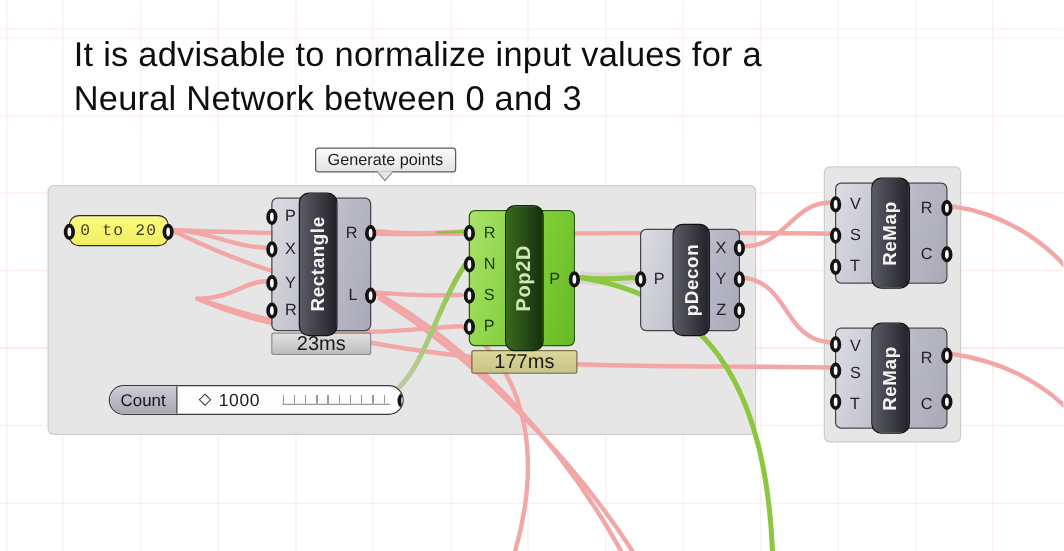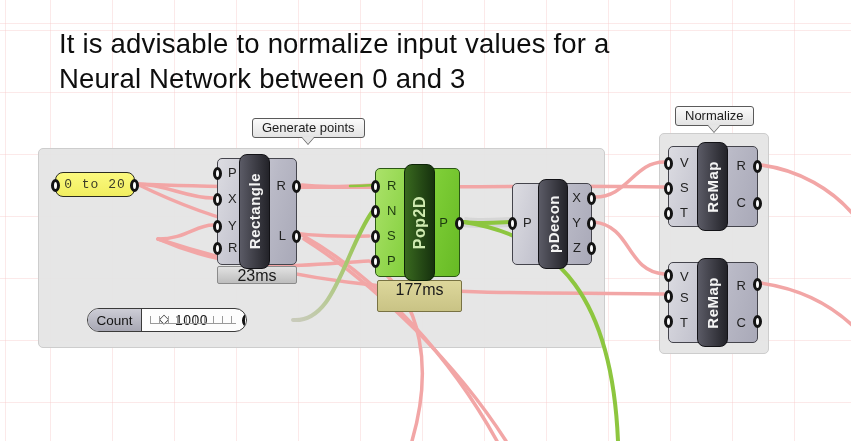--- a/index.html
+++ b/index.html
@@ -120,21 +120,20 @@
 
     <path d="M464,222 C480,224 492,223 510,222" fill="none" stroke-width="10" opacity="0.45" stroke="#c4c4c4"></path>
 
     <path d="M464,222 C480,224 492,223 510,222" fill="none" stroke-width="4" stroke-linecap="round" stroke="#8dc63f"></path>
     <path d="M464,222 C560,237 612,300 618,441" fill="none" stroke-width="4" stroke-linecap="round" stroke="#8dc63f"></path>
     <path d="M293,320 C335,323 344,252 372,212" fill="none" stroke="url(#gradCount)" stroke-width="4" stroke-linecap="round"></path>
     <path d="M350,186 C360,186 368,185.5 375,185" fill="none" stroke-width="2.5" stroke-linecap="round" stroke="#8dc63f"></path>
   </svg>
 
   <div class="grouplabel" style="left:252px; top:118px;">Generate points</div>
-  <div class="grouplabel" style="left:675px; top:106px;">Normalize</div>
 
   <div class="panel" style="left:55px; top:172px; width:80px; height:25px;">
     <span>0 to 20</span>
     <span class="port" style="left:-5px; top:6px;"></span>
     <span class="port" style="right:-5px; top:6px;"></span>
   </div>
 
   <div class="comp gray" style="left:217px; top:158px; width:80px; height:107px;">
     <span class="pletter" style="left:10px; top:6px;">P</span>
     <span class="pletter" style="left:10px; top:32px;">X</span>
@@ -150,21 +149,21 @@
     <span class="port" style="right:-5px; top:71px;"></span>
     <div class="caps caps-gray" style="left:21px; width:31px;">
       <span class="vtext">Rectangle</span>
     </div>
   </div>
   <div class="tag tag-gray" style="left:217px; top:266px; width:80px; height:18px; line-height:17px;">
     <span class="notch" style="border-bottom:6px solid #44444c;"></span>
     <span>23ms</span>
   </div>
 
-  <div class="slider" style="left:87px; top:308px; width:160px; height:24px;">
+  <div class="slider" style="left:87px; top:308px; width:236px; height:24px;">
     <div class="slider-name">Count</div>
     <div class="slider-track">
       <span class="diamond">◇</span>
       <span class="slider-value">1000</span>
       <span class="ticks"></span>
     </div>
     <span class="port" style="right:-5px; top:5px;"></span>
   </div>
 
   <div class="comp green" style="left:375px; top:168px; width:85px; height:109px;">
@@ -175,21 +174,21 @@
     <span class="pletter" style="right:11px; top:46px; color:#1d3a10;">P</span>
     <span class="port" style="left:-5px; top:11px;"></span>
     <span class="port" style="left:-5px; top:36px;"></span>
     <span class="port" style="left:-5px; top:61px;"></span>
     <span class="port" style="left:-5px; top:86px;"></span>
     <span class="port" style="right:-5px; top:48px;"></span>
     <div class="caps caps-green" style="left:28px; width:31px;">
       <span class="vtext vtext-green" style="font-size:16px;">Pop2D</span>
     </div>
   </div>
-  <div class="tag tag-tan" style="left:377px; top:280px; width:85px; height:32px; line-height:18px;">
+  <div class="tag tag-tan" style="left:377px; top:280px; width:85px; height:19px; line-height:18px;">
     <span class="notch" style="border-bottom:6px solid #eae6c0;"></span>
     <span>177ms</span>
   </div>
 
   <div class="comp gray" style="left:512px; top:183px; width:80px; height:82px;">
     <span class="pletter" style="left:10px; top:31px;">P</span>
     <span class="pletter" style="right:10px; top:6px;">X</span>
     <span class="pletter" style="right:10px; top:31px;">Y</span>
     <span class="pletter" style="right:10px; top:56px;">Z</span>
     <span class="port" style="left:-5px; top:33px;"></span>

